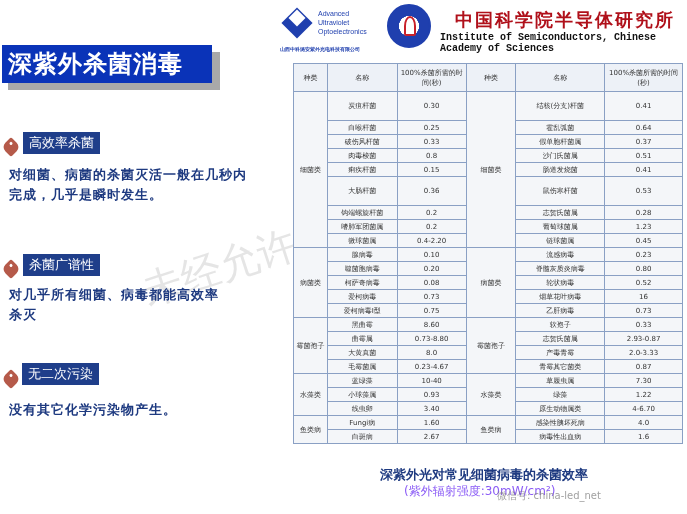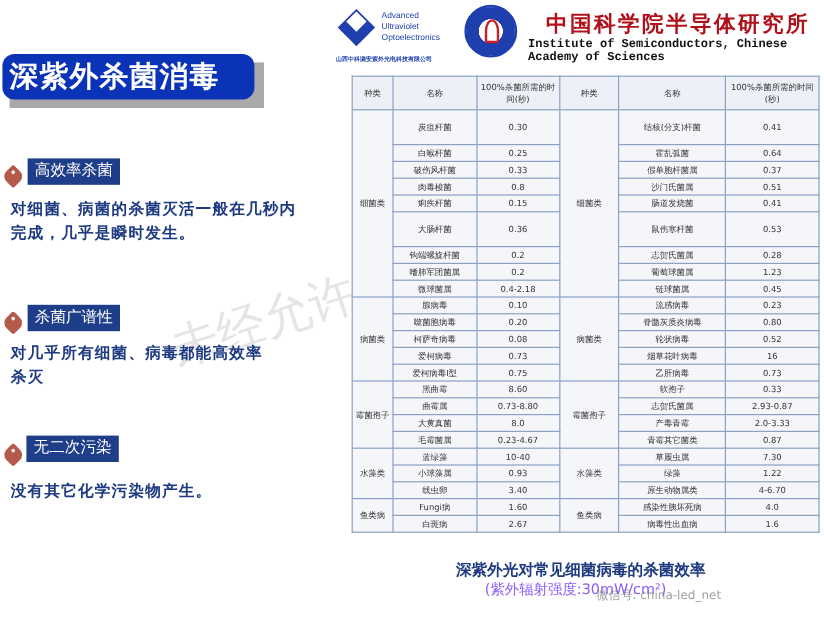--- a/index.html
+++ b/index.html
@@ -2,21 +2,21 @@
 <html><head>
 <meta charset="utf-8">
 <style>
   * { box-sizing: border-box; margin: 0; padding: 0; }
   html, body { width: 687px; height: 514px; background: #ffffff; overflow: hidden; }
   body { position: relative; font-family: "DejaVu Sans", sans-serif; }
 
   
   .title-shadow { position: absolute; left: 8px; top: 52px; width: 212px; height: 38px; background: #a9a9a9; }
   .title-box { position: absolute; left: 2px; top: 45px; width: 210px; height: 38px; background: #0a33b8;
-    color: #fff; font-weight: bold; font-size: 24px; line-height: 38px; padding-left: 6px; letter-spacing: 1px; border-radius: 10px; }
+    color: #fff; font-weight: bold; font-size: 24px; line-height: 38px; padding-left: 6px; letter-spacing: 1px; }
 
   
   .logo-auo { position: absolute; left: 280px; top: 6px; width: 100px; height: 48px; }
   .auo-diamond { position: absolute; left: 6px; top: 6px; width: 22px; height: 22px; background: #1f3fae; transform: rotate(45deg); }
   .auo-diamond-inner { position: absolute; left: 11px; top: 6px; width: 12px; height: 12px; background: #fff; transform: rotate(45deg); }
   .auo-text { position: absolute; left: 38px; top: 3px; font-size: 7px; line-height: 9px; color: #1f3fae; font-family: "Liberation Sans", sans-serif; }
   .auo-sub { position: absolute; left: 0px; top: 40px; font-size: 5px; color: #1f3fae; white-space: nowrap; font-weight: bold; }
   .logo-cas { position: absolute; left: 387px; top: 4px; width: 44px; height: 44px; border-radius: 50%;
     background: radial-gradient(circle, #ffffff 0 35%, #1f3fae 36% 100%); border: 2px solid #1f3fae; }
   .logo-cas-core { position: absolute; left: 15px; top: 10px; width: 12px; height: 20px; border: 2px solid #c8202a; border-radius: 50% 50% 2px 2px; }
@@ -148,21 +148,21 @@
           <td>0.28</td>
         </tr>
         <tr>
           <td>嗜肺军团菌属</td>
           <td>0.2</td>
           <td>葡萄球菌属</td>
           <td>1.23</td>
         </tr>
         <tr>
           <td>微球菌属</td>
-          <td>0.4-2.18</td>
+          <td>0.4-2.20</td>
           <td>链球菌属</td>
           <td>0.45</td>
         </tr>
         <tr>
           <td rowspan="5">病菌类</td>
           <td>腺病毒</td>
           <td>0.10</td>
           <td rowspan="5">病菌类</td>
           <td>流感病毒</td>
           <td>0.23</td>

